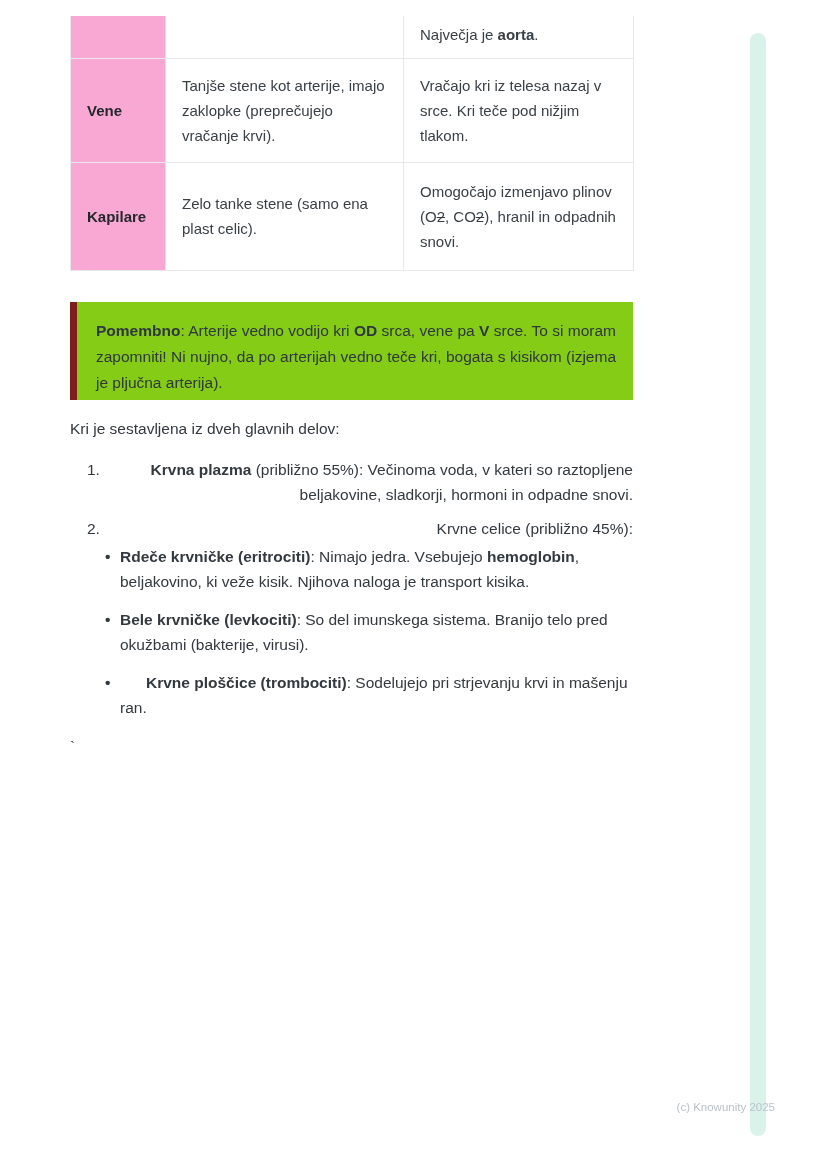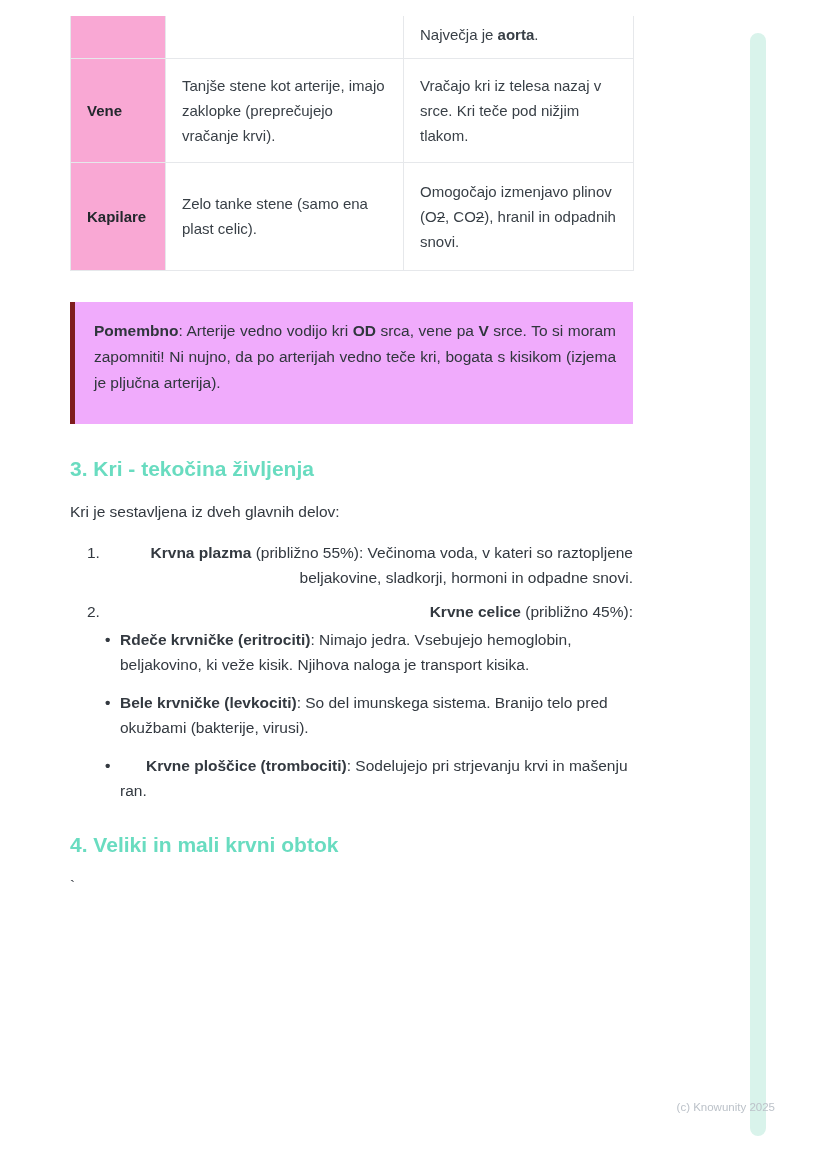--- a/index.html
+++ b/index.html
@@ -33,23 +33,23 @@
     font-size:15px; line-height:25px;
     color:#383f46;
   }
   .doc-table td.th-cell{ background:#f9a8d4; font-weight:700; color:#23282d; }
   tr.row-partial td{ border-top:none; height:42px; padding-top:5px; padding-bottom:9px; }
   tr.row-vene td{ height:104px; }
   tr.row-kapilare td{ height:108px; }
   
   .note{
     margin-top:31px;
-    background:#f0abfc;
-    border-left:5px solid #7f1d1d;
-    padding:16px 17px 28px 19px;
+    background:#84cc16;
+    border-left:7px solid #7f1d1d;
+    padding:16px 17px 4px 19px;
   }
   .note-text{ line-height:26px; text-align:justify; color:#2f363c; }
   
   .h-teal{
     margin-top:31px;
     font-size:21px; line-height:28px; font-weight:700;
     color:#69dcc0;
   }
   .h-teal.h4gap{ margin-top:28px; }
   .para{ margin-top:16px; }
@@ -102,50 +102,48 @@
         <td><span><span>Zelo tanke stene (samo ena plast celic).</span></span></td>
         <td><span><span>Omogočajo izmenjavo plinov (O</span><span style="text-decoration: line-through;">2</span><span>, CO</span><span style="text-decoration: line-through;">2</span><span>), hranil in odpadnih snovi.</span></span></td>
       </tr>
     </tbody>
   </table>
 
   <div class="note">
     <p class="note-text"><span style="font-weight: 700;">Pomembno</span><span>: Arterije vedno vodijo kri </span><span style="font-weight: 700;">OD</span><span> srca, vene pa </span><span style="font-weight: 700;">V</span><span> srce. To si moram zapomniti! Ni nujno, da po arterijah vedno teče kri, bogata s kisikom (izjema je pljučna arterija).</span></p>
   </div>
 
-  <h2 class="h-teal">3. Kri - tekočina življenja</h2>
   <p class="para">Kri je sestavljena iz dveh glavnih delov:</p>
 
   <div class="list">
 
     <div class="oli">
       <span class="num">1.</span>
       <p class="litext"><span style="font-weight: 700;">Krvna plazma</span><span> (približno 55%): Večinoma voda, v kateri so raztopljene beljakovine, sladkorji, hormoni in odpadne snovi.</span></p>
     </div>
 
     <div class="oli">
       <span class="num">2.</span>
-      <p class="litext"><span style="font-weight: 700;">Krvne celice</span><span> (približno 45%):</span></p>
+      <p class="litext"><span style="font-weight: 400;">Krvne celice</span><span> (približno 45%):</span></p>
     </div>
 
     <div class="bullets">
       <div class="bli">
         <span class="dot">•</span>
-        <p class="litext"><span style="font-weight: 700;">Rdeče krvničke (eritrociti)</span><span>: Nimajo jedra. Vsebujejo </span><span style="font-weight: 400;">hemoglobin</span><span>, beljakovino, ki veže kisik. Njihova naloga je transport kisika.</span></p>
+        <p class="litext"><span style="font-weight: 700;">Rdeče krvničke (eritrociti)</span><span>: Nimajo jedra. Vsebujejo </span><span style="font-weight: 700;">hemoglobin</span><span>, beljakovino, ki veže kisik. Njihova naloga je transport kisika.</span></p>
       </div>
       <div class="bli">
         <span class="dot">•</span>
         <p class="litext"><span style="font-weight: 700;">Bele krvničke (levkociti)</span><span>: So del imunskega sistema. Branijo telo pred okužbami (bakterije, virusi).</span></p>
       </div>
       <div class="bli">
         <span class="dot">•</span>
         <p class="litext"><span style="font-weight: 700; margin-left: 26px;">Krvne ploščice (trombociti)</span><span>: Sodelujejo pri strjevanju krvi in mašenju ran.</span></p>
       </div>
     </div>
 
   </div>
 
-  <h2 class="h-teal h4gap">4. Veliki in mali krvni obtok</h2>
   <p class="stray">`</p>
 
 </div>
 
 <div class="footer">(c) Knowunity 2025</div>
 
 </body></html>

